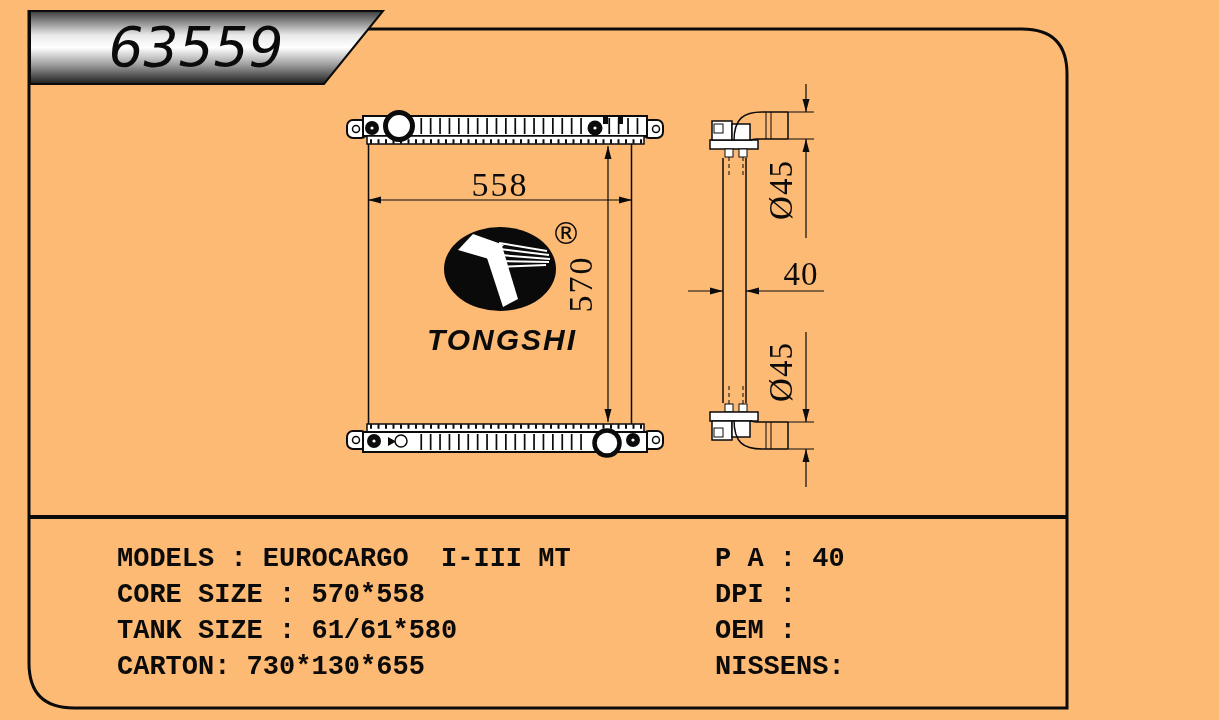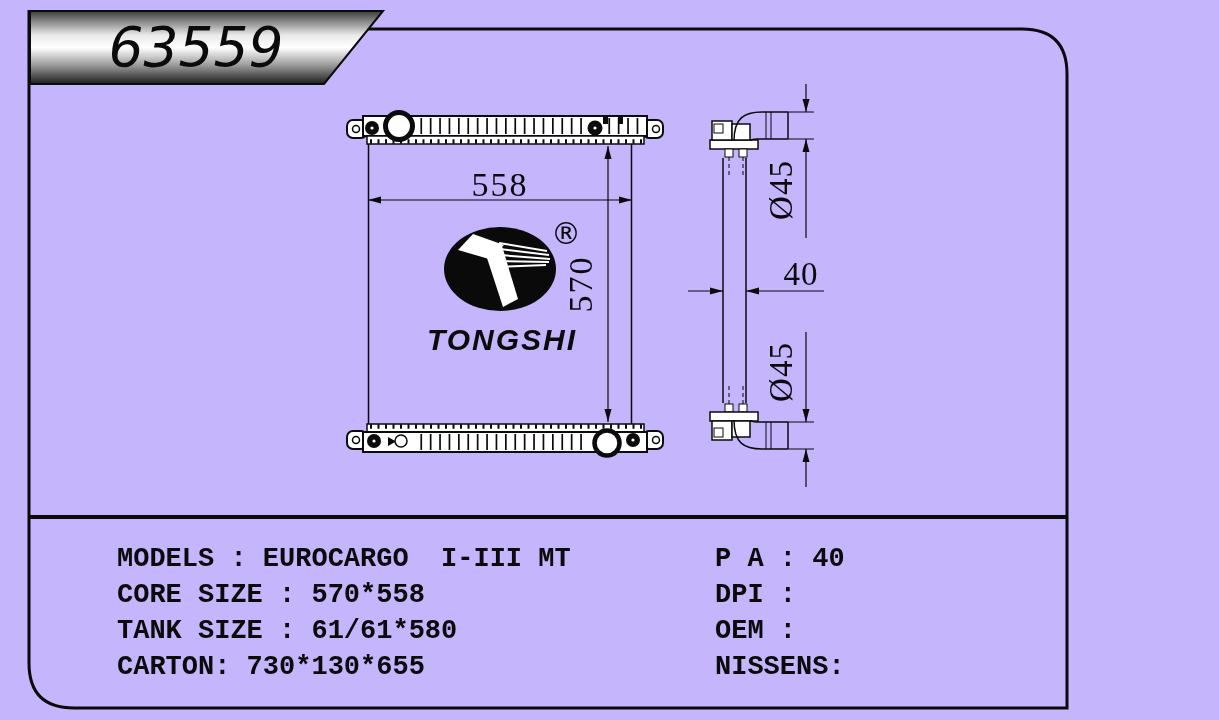--- a/index.html
+++ b/index.html
@@ -1,16 +1,16 @@
 <!DOCTYPE html>
 <html><head>
 <meta charset="utf-8">
 <style>
   html,body{margin:0;padding:0;background:#ffffff;}
-  .page{position:relative;width:1219px;height:720px;background:#c4b5fd;overflow:hidden;
+  .page{position:relative;width:1219px;height:720px;background:#fdba74;overflow:hidden;
         font-family:"Liberation Sans",sans-serif;}
   svg{position:absolute;left:0;top:0;}
   svg text{white-space:pre;fill:#0b0b0b;}
   .banner-num{font-family:"DejaVu Sans",sans-serif;font-style:italic;font-size:55px;fill:#0b0b0b;}
   .dim{font-family:"Liberation Serif",serif;font-size:33px;letter-spacing:1px;}
   .dim-big{font-family:"Liberation Serif",serif;font-size:34px;letter-spacing:2px;}
   .spec{font-family:"Liberation Mono","DejaVu Sans Mono",monospace;font-size:27px;font-weight:bold;}
   .wordmark{font-family:"Liberation Sans",sans-serif;font-weight:800;font-style:italic;
             font-size:30px;letter-spacing:2px;}
   .regmark{font-family:"DejaVu Sans",sans-serif;font-size:30px;}

